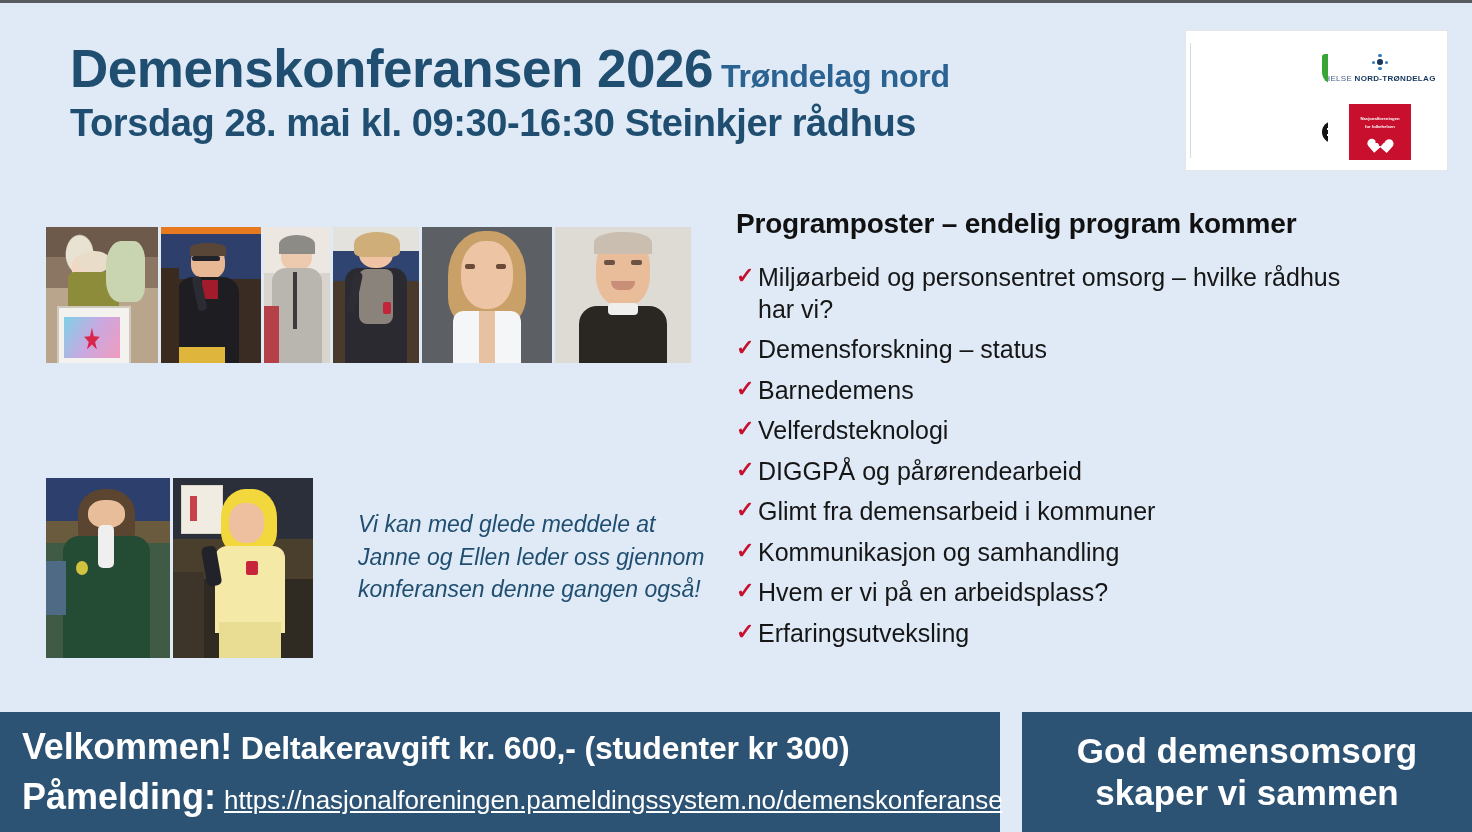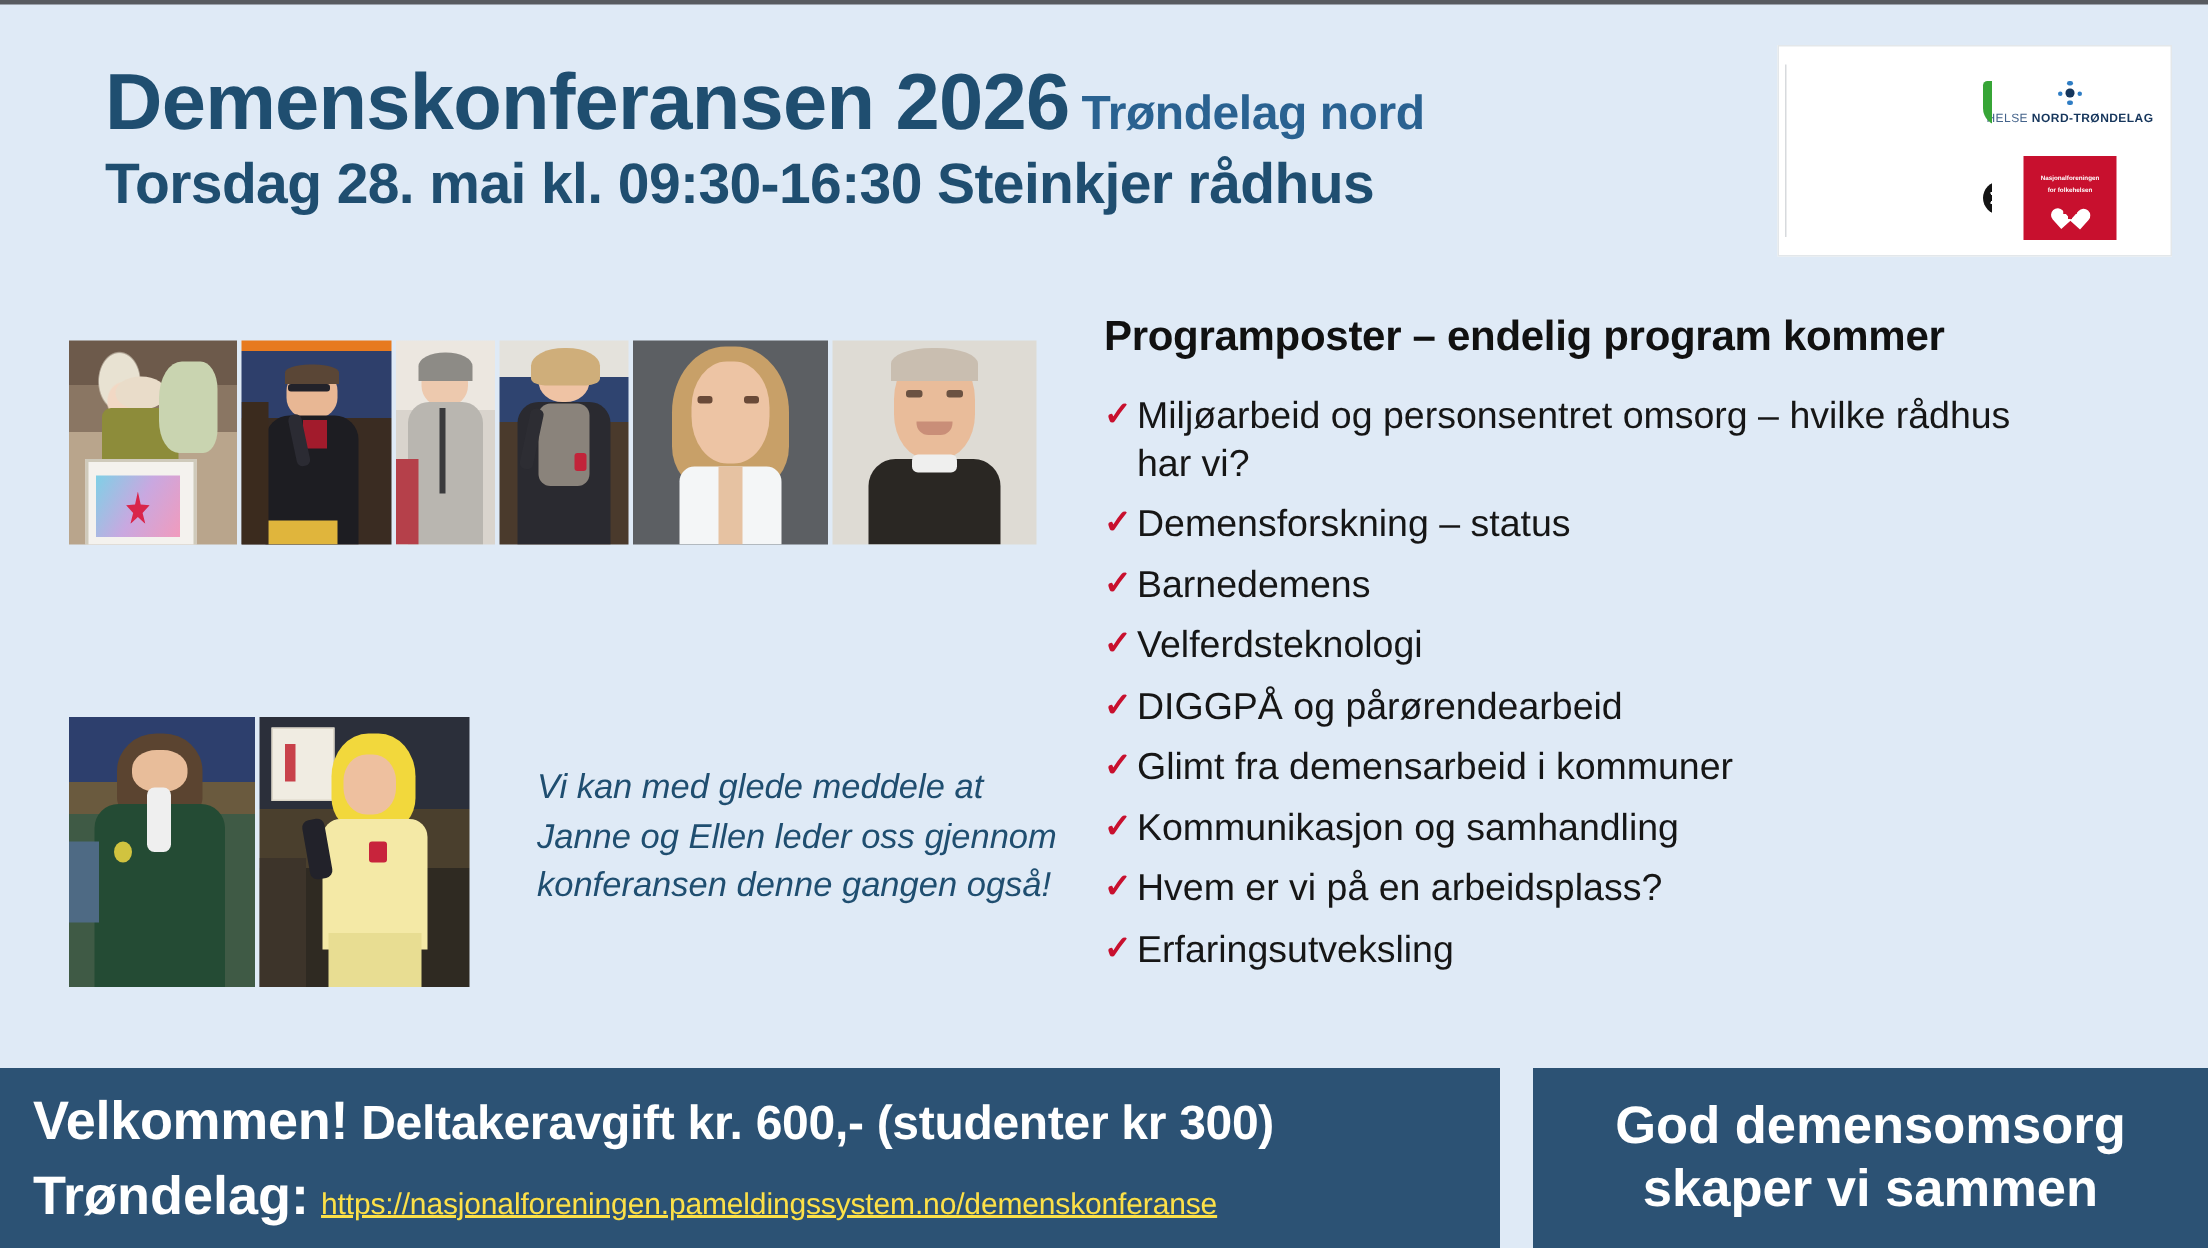--- a/index.html
+++ b/index.html
@@ -319,23 +319,23 @@
     white-space: nowrap;
     display: flex;
     align-items: baseline;
   }
   .banner-left .line2 .lead {
     font-size: 36px;
     font-weight: bold;
     margin-right: 8px;
   }
   .banner-left .line2 .url {
-    font-size: 20px;
+    font-size: 26px;
     text-decoration: underline;
-    color: #fde047;
+    color: #ffffff;
     letter-spacing: -0.1px;
   }
   .banner-right {
     position: absolute;
     left: 1022px;
     top: 712px;
     width: 450px;
     height: 120px;
     background: #2c5274;
     color: #ffffff;
@@ -534,21 +534,21 @@
       <span class="program-text">Erfaringsutveksling</span>
     </div>
   </div>
 
   <div class="banner-left">
     <div class="line1">
       <span class="lead">Velkommen!</span>
       <span>Deltakeravgift kr. 600,- (studenter kr 300)</span>
     </div>
     <div class="line2">
-      <span class="lead">Trøndelag:</span>
+      <span class="lead">Påmelding:</span>
       <a class="url" href="#">https://nasjonalforeningen.pameldingssystem.no/demenskonferanse</a>
     </div>
   </div>
 
   <div class="banner-right">
     <div class="br-line">God demensomsorg</div>
     <div class="br-line">skaper vi sammen</div>
   </div>
 
 </div>

